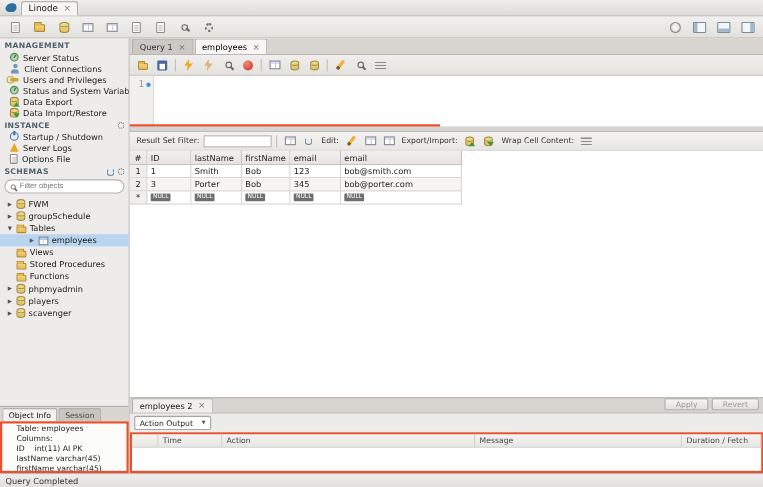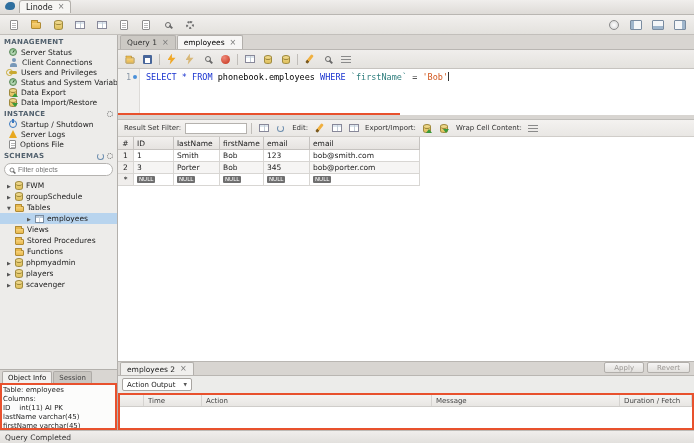--- a/index.html
+++ b/index.html
@@ -1,21 +1,21 @@
 <!DOCTYPE html>
 <html><head>
 <meta charset="utf-8">
 <style>
   *{margin:0;padding:0;box-sizing:border-box}
   html,body{width:694px;height:443px}
   body{position:relative;overflow:hidden;font-family:"DejaVu Sans","Liberation Sans",sans-serif;font-size:9px;color:#1c1c1c;background:#e6e4e1}
   .app{position:absolute;inset:0;display:flex;flex-direction:column}
 
   
-  .wintabs{height:15px;background:linear-gradient(#f0eeec,#dedbd7);border-bottom:1px solid #b9b6b2;display:flex;align-items:flex-start;padding-left:3px;gap:2px}
+  .wintabs{height:15px;background:linear-gradient(#f0eeec,#dedbd7);border-bottom:1px solid #b9b6b2;display:flex;align-items:center;padding-left:3px;gap:2px}
   .home-btn{width:14px;height:12px;display:flex;align-items:center;justify-content:center;margin-bottom:1px}
   .wintab{height:13px;display:flex;align-items:center;gap:5px;padding:0 6px;background:#f6f5f3;border:1px solid #b3b0ac;border-bottom:none;border-radius:3px 3px 0 0;font-size:8px}
   .close{color:#777;font-size:8px;line-height:1}
 
   
   .main-toolbar{height:20px;background:linear-gradient(#f2f0ee,#e3e1dd);border-bottom:1px solid #c2bfbb;display:flex;align-items:center;padding:0 4px;gap:2px}
   .tb-btn{width:20px;height:17px;display:flex;align-items:center;justify-content:center;border-radius:2px}
   .spacer{flex:1}
 
   .content{flex:1;display:flex;min-height:0}
@@ -30,21 +30,21 @@
   .tree{flex:1;overflow:hidden;padding-top:1px}
   .tree-row{display:flex;align-items:center;gap:3px;height:11px;padding-left:6px;font-size:7.5px;white-space:nowrap}
   .tree-row.lvl1{}
   .tree-row.lvl2{padding-left:26px}
   .tree-row.selected{background:#b8d4ee}
   .tree-row.bold .lbl{font-weight:bold}
   .tw{width:6px;font-size:5px;color:#555;text-align:center;flex:0 0 auto}
   .side-tabs{height:14px;background:#d9d6d2;border-top:1px solid #b3b0ac;display:flex;align-items:flex-end;padding-left:2px;gap:1px}
   .side-tab{height:12px;padding:0 5px;font-size:7px;display:flex;align-items:center;background:#c9c6c1;border:1px solid #aeaba7;border-bottom:none;border-radius:2px 2px 0 0;color:#444}
   .side-tab.active{background:#f2f1ef;color:#111}
-  .obj-info{height:47px;background:#fcfcfb;border:2px solid #e8512d;padding:1px 1px;font-size:7px;line-height:1.28;overflow:hidden}
+  .obj-info{height:47px;background:#fcfcfb;border:2px solid #e8512d;padding:1px 13px;font-size:7px;line-height:1.28;overflow:hidden}
   .obj-info div{white-space:pre-wrap}
 
   
   .main{flex:1;display:flex;flex-direction:column;min-width:0;background:#e6e4e1}
   .qtabs{height:15px;background:#d8d5d1;border-bottom:1px solid #b9b6b2;display:flex;align-items:flex-end;padding-left:2px;gap:1px}
   .qtab{height:14px;padding:0 6px;display:flex;align-items:center;gap:5px;font-size:7.5px;background:#ccc9c4;border:1px solid #b2afab;border-bottom:none;border-radius:2px 2px 0 0;color:#333}
   .qtab.active{background:#f7f6f5;color:#000}
 
   .sql-toolbar{height:19px;background:linear-gradient(#f0eeec,#e4e2de);border-bottom:1px solid #c6c3bf;display:flex;align-items:center;padding:0 3px;gap:1px}
   .st-btn{width:17px;height:15px;display:flex;align-items:center;justify-content:center}
@@ -388,21 +388,20 @@
         <div class="st-btn">
             <span class="g g-wrap"></span>
           </div>
       </div>
 
       <div class="editor">
         <div class="gutter">
           <span>1</span>
           <span class="stmt-dot"></span>
         </div>
-        <div class="code"><span class="kw">SELECT</span> <span class="kw">*</span> <span class="kw">FROM</span> <span class="tbl">phonebook.employees</span> <span class="kw">WHERE</span> <span class="idq">`firstName`</span> <span>=</span> <span class="str">'Bob'</span><span class="caret"></span></div>
       </div>
 
       <div class="splitter">
         <div class="editor-annot"></div>
       </div>
 
       <div class="result">
         <div class="rs-toolbar">
           <span class="rs-lbl">Result Set Filter:</span>
           <input style="">

